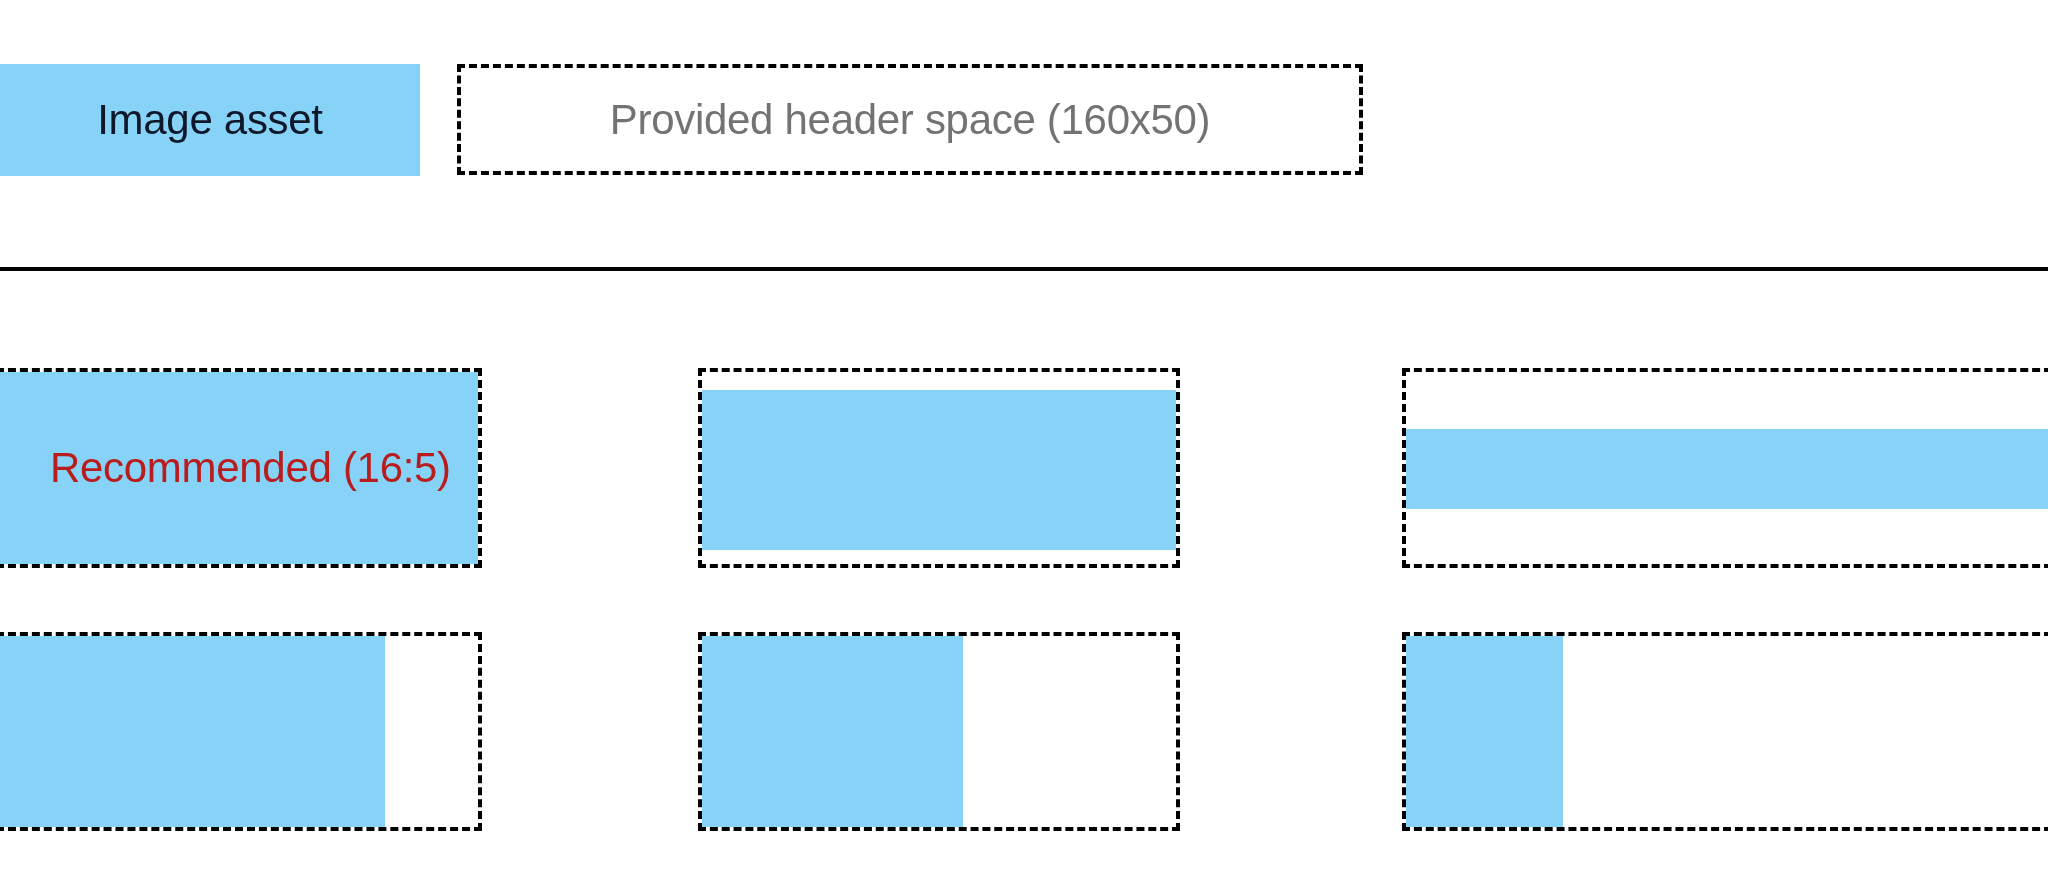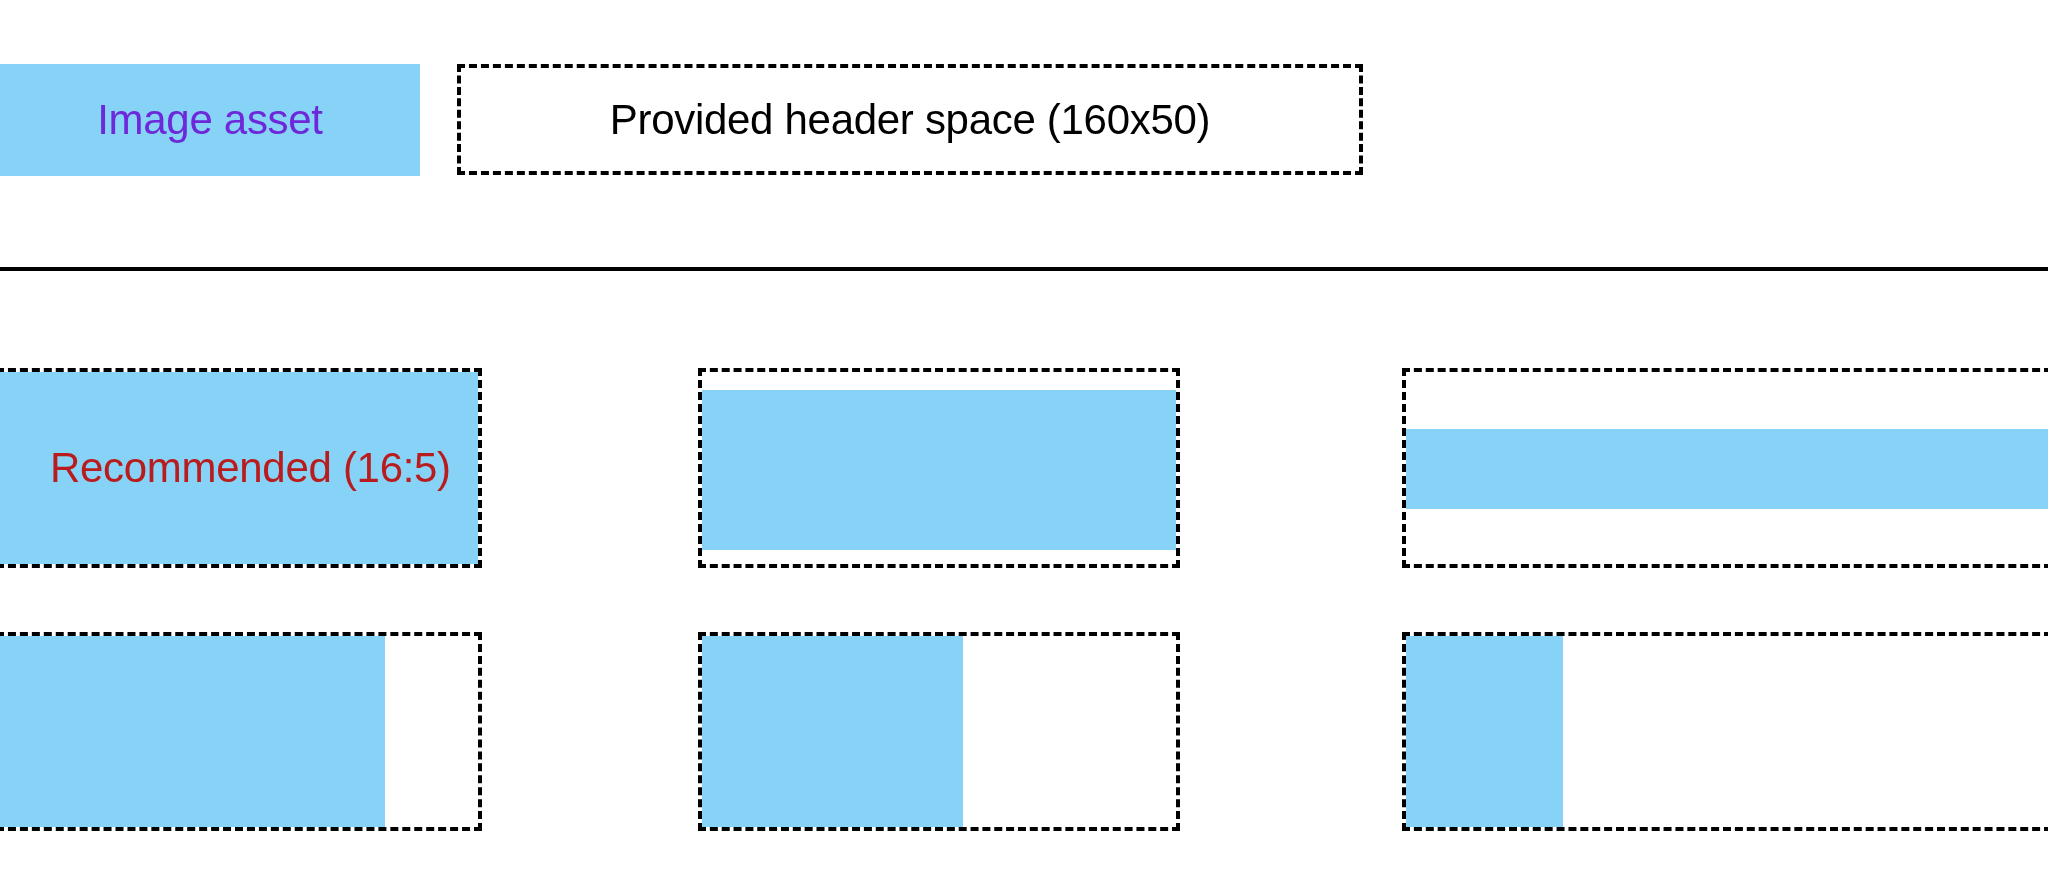--- a/index.html
+++ b/index.html
@@ -41,21 +41,21 @@
     background: #87d3f8;
     display: flex;
     align-items: center;
     justify-content: center;
   }
 
   .legend-swatch-label {
     font-size: 42px;
     line-height: 1;
     letter-spacing: -0.3px;
-    color: #6d28d9;
+    color: #0f172a;
     white-space: nowrap;
   }
 
   .header-space-box {
     position: absolute;
     left: 457px;
     top: 0;
     width: 906px;
     height: 111px;
     box-sizing: border-box;
@@ -63,21 +63,21 @@
     background: #ffffff;
     display: flex;
     align-items: center;
     justify-content: center;
   }
 
   .header-space-label {
     font-size: 42px;
     line-height: 1;
     letter-spacing: -0.3px;
-    color: #000000;
+    color: #737373;
     white-space: nowrap;
   }
 
   
   .divider {
     position: absolute;
     left: 0;
     top: 267px;
     width: 2048px;
     height: 4px;

